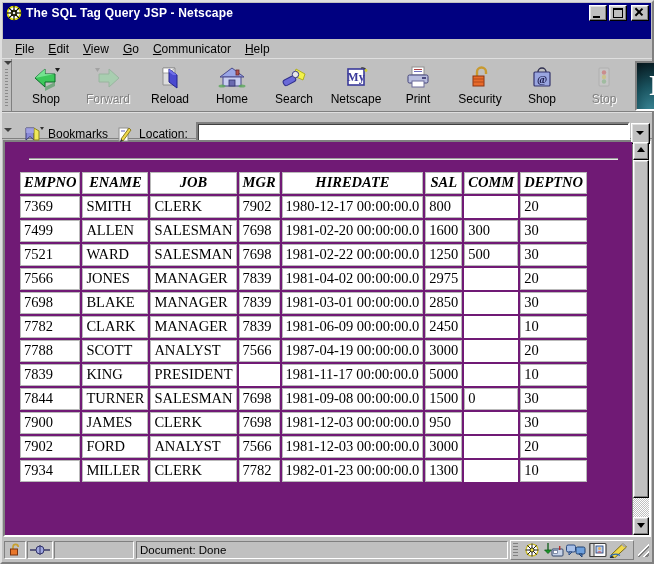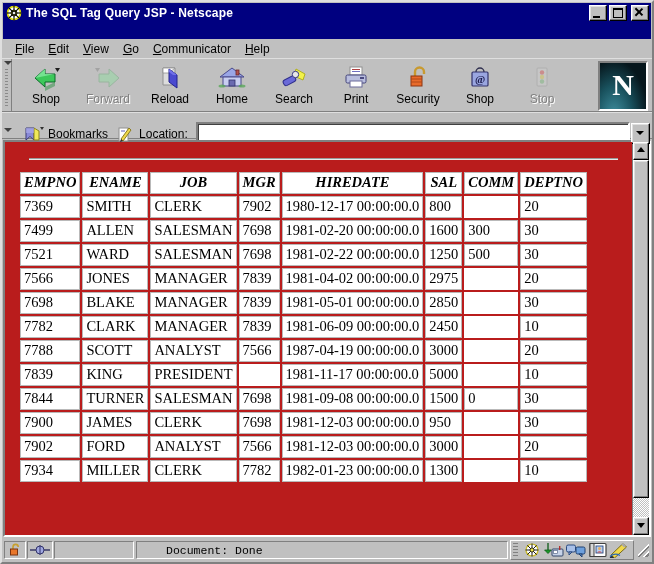--- a/index.html
+++ b/index.html
@@ -265,21 +265,21 @@
     flex: 1;
     margin: 1px 1px 0 1px;
     border: 2px solid;
     border-color: #808080 #ffffff #ffffff #808080;
     background: #ffffff;
     display: flex;
     min-height: 0;
   }
   #page {
     flex: 1;
-    background: #b91c1c;
+    background: #701a75;
     overflow: hidden;
     padding: 8px 0 0 10px;
     position: relative;
   }
   #page hr {
     border: 0;
     border-top: 1px solid #9a9a9a;
     border-bottom: 1px solid #e8e8e8;
     margin: 8px 14px 10px 14px;
     height: 0;
@@ -378,23 +378,22 @@
     box-sizing: border-box;
     display: flex;
     align-items: center;
   }
   #sec-icon-box { width: 22px; justify-content: center; flex: none; }
   #conn-icon-box { width: 26px; justify-content: center; flex: none; margin-left: 1px; }
   #progress-box { width: 80px; flex: none; margin-left: 1px; }
   #status-msg-box { flex: 1; margin-left: 2px; padding-left: 3px; }
   #status-msg {
     font-size: 11.5px; color: #000;
-    font-family: Liberation Mono, monospace;
+    font-family: Liberation Sans, sans-serif;
     white-space: nowrap;
-    margin-left: 26px;
   }
   #component-bar {
     flex: none;
     margin-left: 2px;
     height: 18px;
     display: flex;
     align-items: center;
     border: 1px solid;
     border-color: #ffffff #808080 #808080 #ffffff;
     padding: 0 2px;
@@ -514,20 +513,31 @@
         <span class="tb-ico">
           <svg width="30" height="26" viewBox="0 0 30 26">
             <rect x="4" y="13" width="13" height="6" rx="2.4" transform="rotate(-28 10 16)" fill="#6a6ad8" stroke="#2f2f8c" stroke-width="1"></rect>
             <polygon points="17,4 26,9 24,15 15,11" fill="#f2f24a" stroke="#b0b020" stroke-width="1"></polygon>
             <circle cx="16.5" cy="9.5" r="3.2" fill="#e8e8e8" stroke="#3a3a80" stroke-width="1"></circle>
           </svg>
         </span>
         <span class="tb-lbl">Search</span>
       </div>
 
+      <div class="tb-btn">
+        <span class="tb-ico">
+          <svg width="30" height="26" viewBox="0 0 30 26">
+            <rect x="7" y="4" width="16" height="16" fill="#ffffff" stroke="#3a3a9a" stroke-width="1.6"></rect>
+            <text x="15" y="16" font-family="Liberation Serif, serif" font-size="12" font-weight="bold" fill="#3a3a9a" text-anchor="middle">My</text>
+            <path d="M20,3 q4,-1 5,2" stroke="#303030" stroke-width="1.2" fill="none"></path>
+            <circle cx="25" cy="5.5" r="1.4" fill="#d0d030"></circle>
+          </svg>
+        </span>
+        <span class="tb-lbl">Netscape</span>
+      </div>
 
       <div class="tb-btn">
         <span class="tb-ico">
           <svg width="30" height="26" viewBox="0 0 30 26">
             <rect x="9" y="2" width="12" height="8" fill="#ffffff" stroke="#909090" stroke-width="1"></rect>
             <line x1="11" y1="4.5" x2="19" y2="4.5" stroke="#b04040" stroke-width="1"></line>
             <line x1="11" y1="6.5" x2="19" y2="6.5" stroke="#7070c0" stroke-width="1"></line>
             <rect x="5" y="10" width="20" height="8" rx="1.5" fill="#b9bede" stroke="#43437a" stroke-width="1"></rect>
             <rect x="9" y="16" width="12" height="6" fill="#ffffff" stroke="#6a6a9a" stroke-width="1"></rect>
             <rect x="19" y="12" width="4" height="2" fill="#4a4a80"></rect>
@@ -666,21 +676,21 @@
               <td>1981-04-02 00:00:00.0</td>
               <td>2975</td>
               <td class="empty"></td>
               <td>20</td>
             </tr>
             <tr>
               <td>7698</td>
               <td>BLAKE</td>
               <td>MANAGER</td>
               <td>7839</td>
-              <td>1981-05-01 00:00:00.0</td>
+              <td>1981-03-01 00:00:00.0</td>
               <td>2850</td>
               <td class="empty"></td>
               <td>30</td>
             </tr>
             <tr>
               <td>7782</td>
               <td>CLARK</td>
               <td>MANAGER</td>
               <td>7839</td>
               <td>1981-06-09 00:00:00.0</td>

